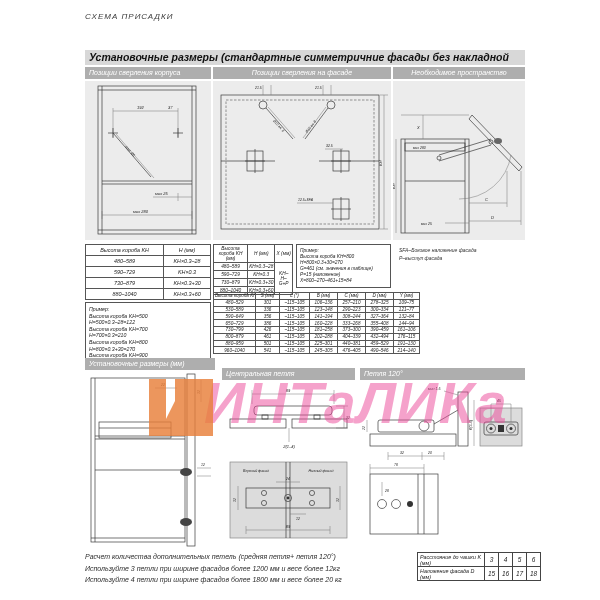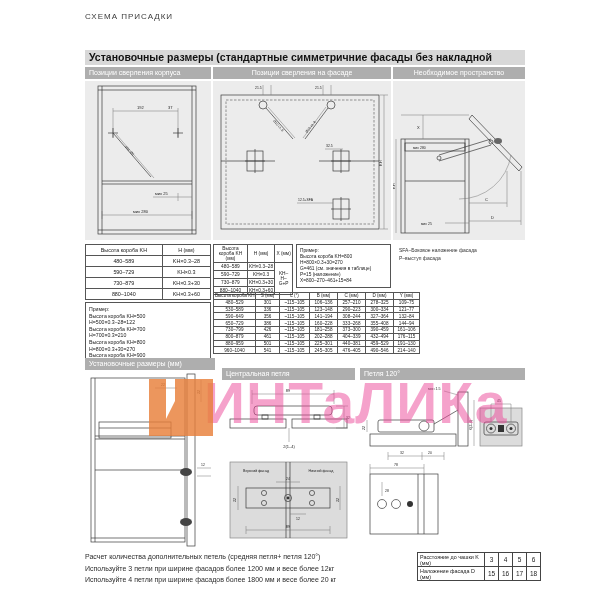--- a/index.html
+++ b/index.html
@@ -1,17 +1,17 @@
 <!DOCTYPE html>
 <html><head>
 <meta charset="utf-8">
 <style>
   html,body{margin:0;padding:0;}
   body{width:600px;height:600px;background:#fff;font-family:"Liberation Sans",sans-serif;position:relative;overflow:hidden;color:#222;}
-  .abs{position:absolute;}
+  .abs{position:absolute;font-style:italic;}
   .doc-header{left:85px;top:12px;font-size:8px;letter-spacing:1px;color:#3a3a3a;}
   .title-bar{left:85px;top:50px;width:440px;height:15px;background:#d8d8d8;font-weight:bold;font-size:10.5px;line-height:15px;padding-left:4px;box-sizing:border-box;color:#111;}
   .col-bar{height:12px;background:#aeaeae;color:#fff;font-size:7px;line-height:12px;box-sizing:border-box;}
   .col-bar.pad{padding-left:4px;}
   .col-bar.ctr{text-align:center;}
   .panel{background:#ececec;top:81px;height:159px;}
   svg{display:block;font-family:"Liberation Sans",sans-serif;}
   .ln{stroke:#3a3a3a;stroke-width:.7;fill:none;}
   .dim{stroke:#777;stroke-width:.5;fill:none;}
   .dash{stroke:#555;stroke-width:.6;fill:none;stroke-dasharray:2.5 1.5;}

